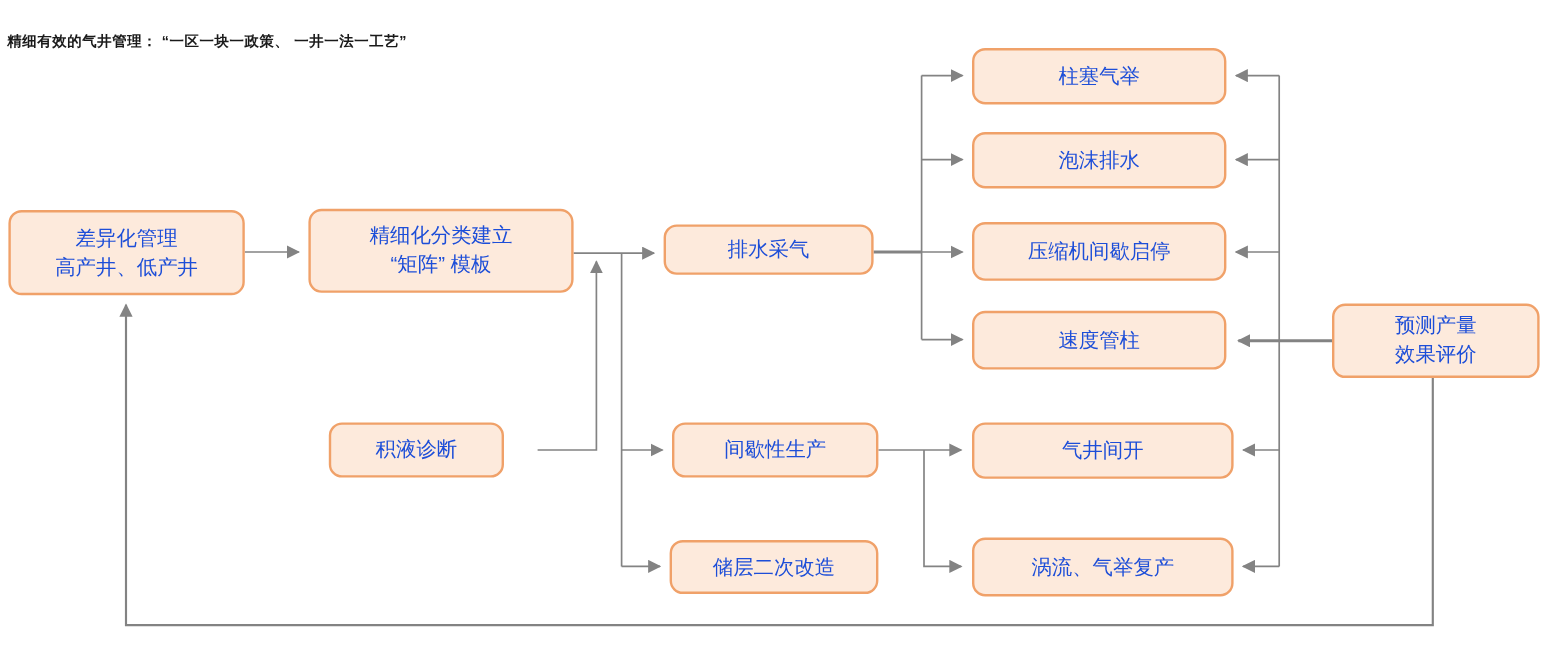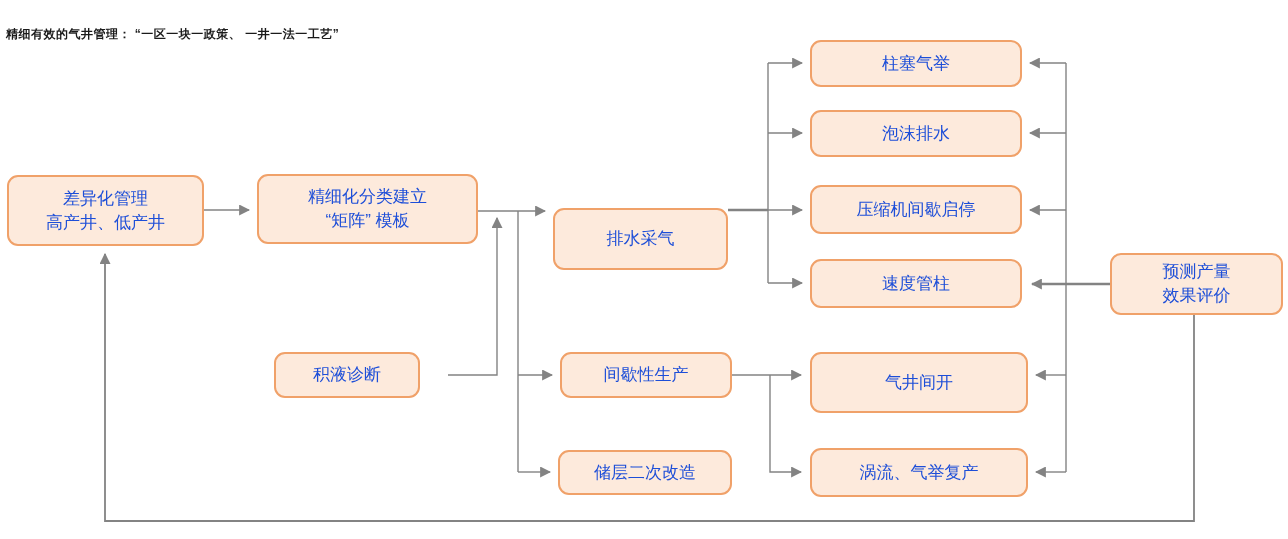--- a/index.html
+++ b/index.html
@@ -45,28 +45,28 @@
     font-size: 17px;
     line-height: 1.4;
     color: #1d4ed8;
     white-space: pre-line;
     z-index: 2;
   }
   
   #n-differentiated     { left: 7px;    top: 175px; width: 197px; height: 71px; }
   #n-matrix             { left: 257px;  top: 174px; width: 221px; height: 70px; }
   #n-liquid-diagnosis   { left: 274px;  top: 352px; width: 146px; height: 46px; }
-  #n-drainage           { left: 553px;  top: 187px; width: 175px; height: 62px; margin-top: 21px; }
+  #n-drainage           { left: 553px;  top: 187px; width: 175px; height: 42px; }
   #n-intermittent-prod  { left: 560px;  top: 352px; width: 172px; height: 46px; }
   #n-reservoir          { left: 558px;  top: 450px; width: 174px; height: 45px; }
   #n-plunger            { left: 810px;  top: 40px;  width: 212px; height: 47px; }
   #n-foam               { left: 810px;  top: 110px; width: 212px; height: 47px; }
   #n-compressor         { left: 810px;  top: 185px; width: 212px; height: 49px; }
   #n-velocity           { left: 810px;  top: 259px; width: 212px; height: 49px; }
-  #n-well-opening       { left: 810px;  top: 352px; width: 218px; height: 61px; }
+  #n-well-opening       { left: 810px;  top: 352px; width: 218px; height: 47px; }
   #n-vortex             { left: 810px;  top: 448px; width: 218px; height: 49px; }
   #n-prediction         { left: 1110px; top: 253px; width: 173px; height: 62px; }
 </style>
 </head>
 <body>
 
 <div class="canvas">
 
   <div class="title">精细有效的气井管理： “一区一块一政策、 一井一法一工艺”</div>
 

